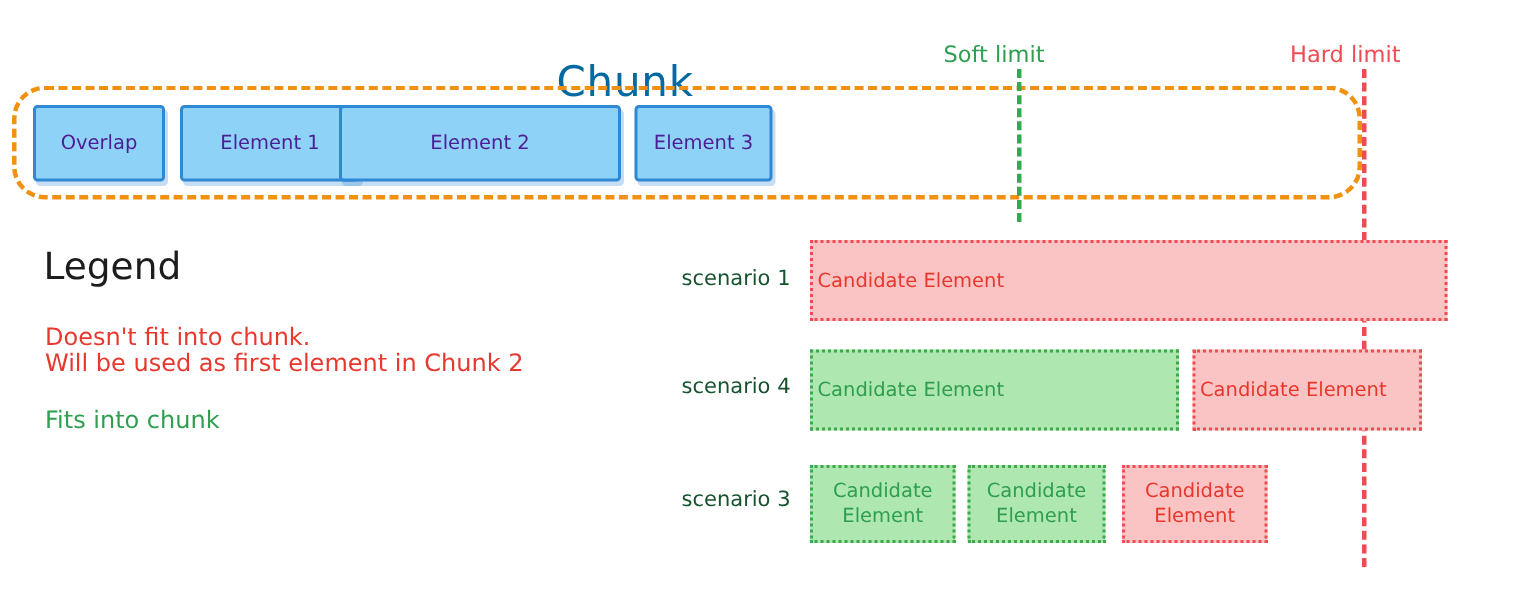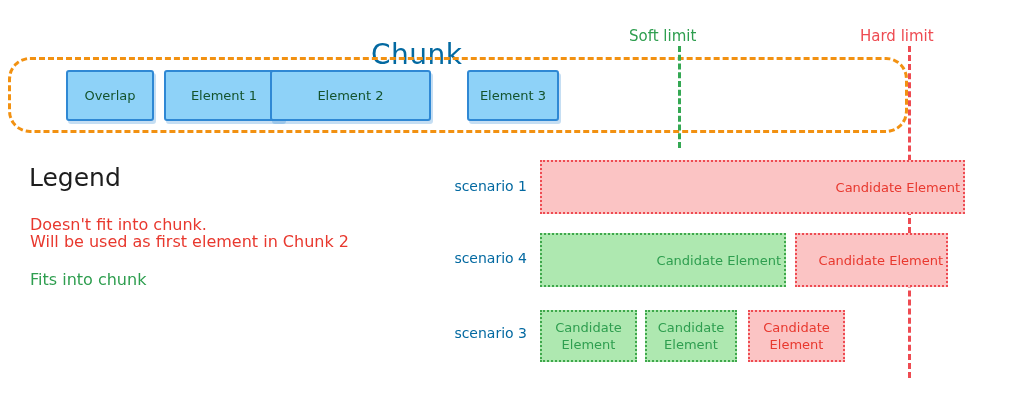--- a/index.html
+++ b/index.html
@@ -42,28 +42,27 @@
   }
 
   
   .elem-box {
     top: 70px;
     height: 51px;
     box-sizing: border-box;
     background: #8ED2F8;
     border: 2px solid #2F88D4;
     border-radius: 3px;
-    color: #14532d;
+    color: #4c1d95;
     font-size: 13px;
     display: flex;
     align-items: center;
     justify-content: center;
     box-shadow: 2px 3px 0 rgba(47,136,212,0.28);
     white-space: nowrap;
-    margin-left: 44px;
   }
 
   
   .limit-line {
     top: 46px;
     width: 0;
     height: 102px;
     border-left: 3px dashed;
   }
   #soft-limit-line  { left: 678px; border-color: #34A853; }
@@ -90,36 +89,36 @@
     white-space: nowrap;
     line-height: 17px;
   }
   #legend-red-1 { left: 30px; top: 216px; color: #E8382E; }
   #legend-red-2 { left: 30px; top: 233px; color: #E8382E; }
   #legend-green { left: 30px; top: 271px; color: #2E9E4F; }
 
   
   .scenario-label {
     font-size: 14px;
-    color: #0369a1;
+    color: #14532d;
     white-space: nowrap;
     text-align: right;
     width: 90px;
   }
   #scenario-label-1 { left: 437px; top: 178px; }
   #scenario-label-2 { left: 437px; top: 250px; }
   #scenario-label-3 { left: 437px; top: 325px; }
 
   
   .cand-box {
     box-sizing: border-box;
     border: 2px dotted;
     display: flex;
     align-items: center;
-    justify-content: flex-end;
+    justify-content: flex-start;
     text-align: center;
     font-size: 13px;
     line-height: 17px;
     padding: 0 3px;
   }
   .cand-red {
     background: #FBC4C4;
     border-color: #EE4B52;
     color: #E8382E;
   }
@@ -136,21 +135,21 @@
 
 <div class="abs" id="chunk-box"></div>
 
 <div id="chunk-elements">
     <div class="abs elem-box" style="left: 22px; width: 88px;">
       <span>Overlap</span>
     </div>
     <div class="abs elem-box" style="left: 120px; width: 120px;">
       <span>Element 1</span>
     </div>
-    <div class="abs elem-box" style="left: 226px; width: 161px;">
+    <div class="abs elem-box" style="left: 226px; width: 188px;">
       <span>Element 2</span>
     </div>
     <div class="abs elem-box" style="left: 423px; width: 92px;">
       <span>Element 3</span>
     </div>
   </div>
 
 <div class="abs limit-line" id="soft-limit-line"></div>
 <div class="abs limit-line" id="hard-limit-line"></div>
 

